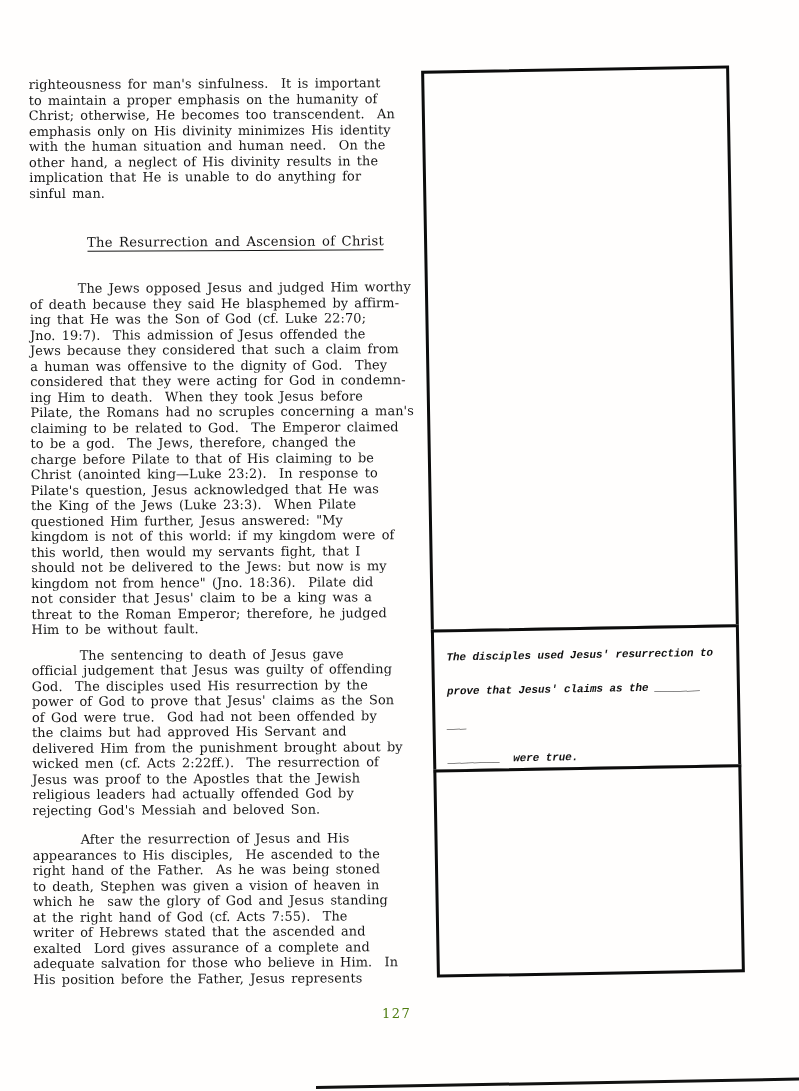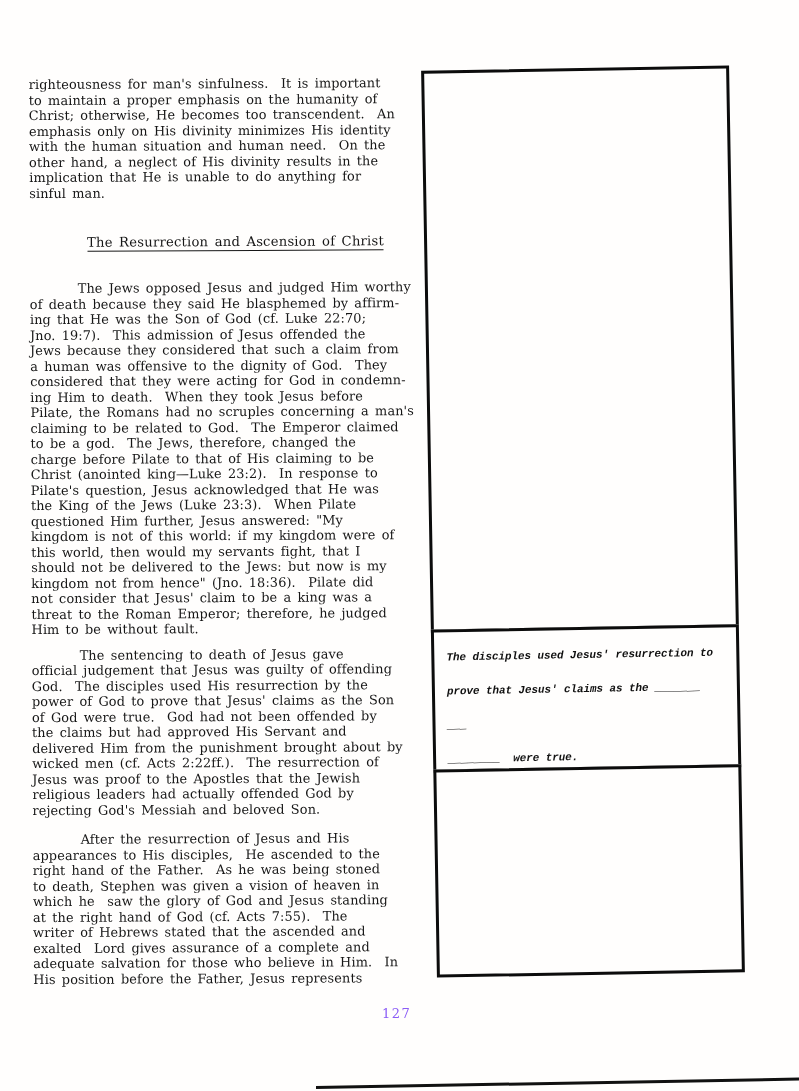--- a/index.html
+++ b/index.html
@@ -62,21 +62,21 @@
     line-height: 34px;
     letter-spacing: -0.1px;
     white-space: pre-wrap;
     color: #111111;
   }
   .answer { margin-top: 0; }
 
   
   .pagenum {
     position: absolute; left: 382px; top: 1006px;
-    font-size: 13px; letter-spacing: 1.5px; color: #8b5cf6;
+    font-size: 13px; letter-spacing: 1.5px; color: #4d7c0f;
   }
   .bottom-rule {
     position: absolute; left: 316px; top: 1086px;
     width: 489px; height: 3px; background: #111111;
     transform: rotate(-1deg); transform-origin: left center;
   }
 </style>
 </head>
 <body>
 

